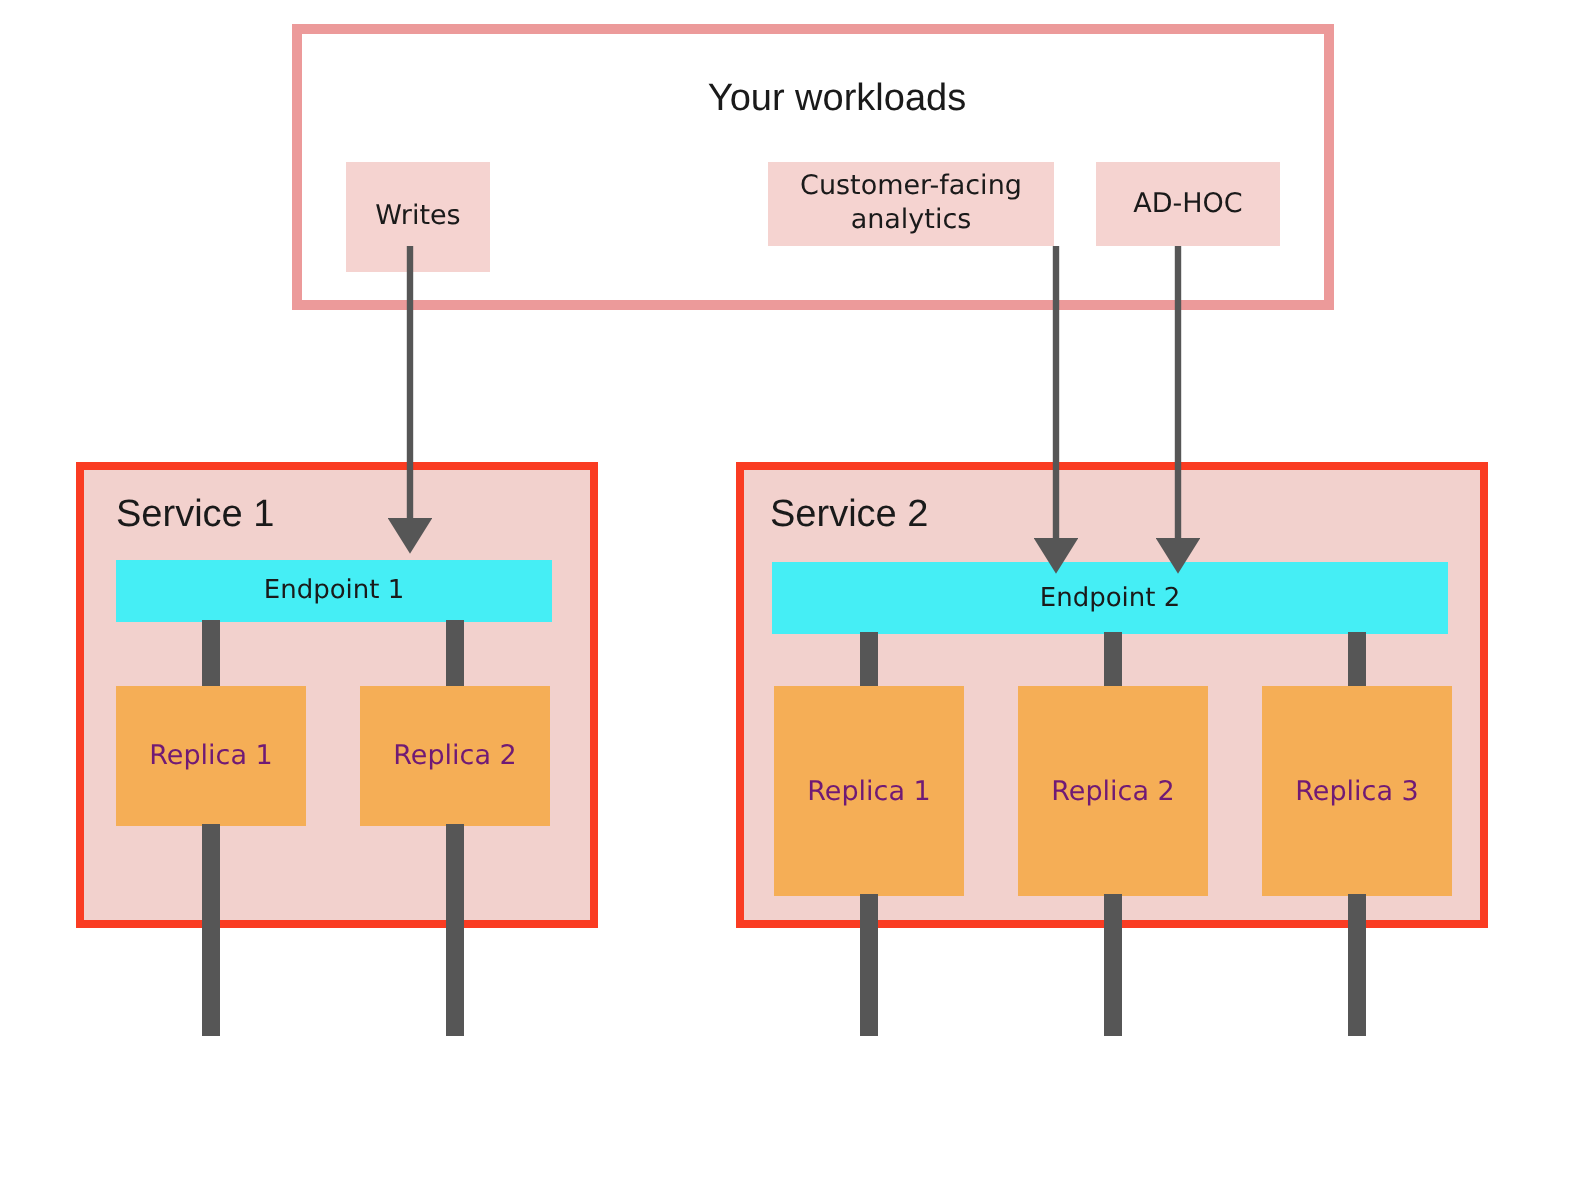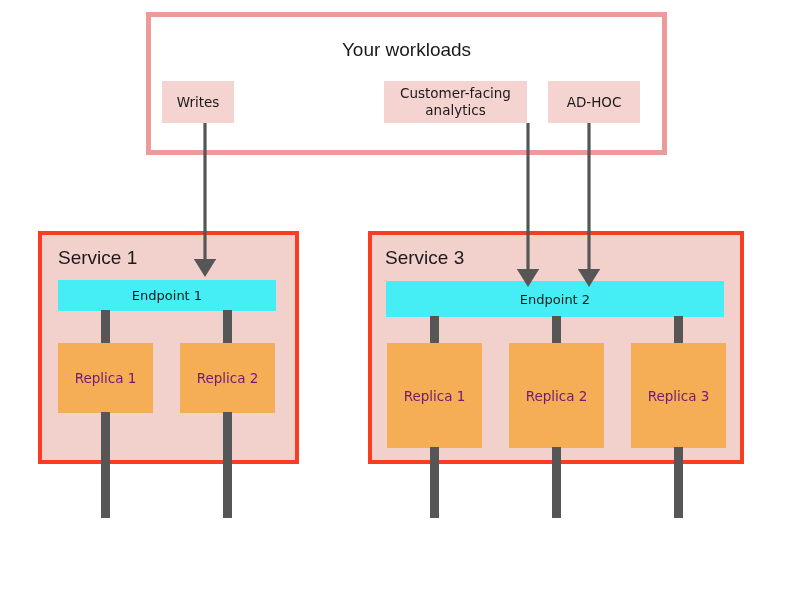--- a/index.html
+++ b/index.html
@@ -28,42 +28,42 @@
   #workloads-container {
     left: 146px;
     top: 12px;
     width: 521px;
     height: 143px;
     border: 5px solid #EC9A9A;
     background: #ffffff;
   }
   #workloads-title {
     position: absolute;
-    left: 0;
+    left: 12px;
     top: 22px;
     width: 100%;
     text-align: center;
     font-size: 19px;
     color: #1a1a1a;
     font-family: "Liberation Sans", sans-serif;
   }
   .workload-chip {
     position: absolute;
     background: #F5D3D0;
     color: #1a1a1a;
     font-size: 13.5px;
     display: flex;
     align-items: center;
     justify-content: center;
     text-align: center;
     line-height: 1.25;
     box-sizing: border-box;
     padding: 2px 6px;
   }
-  #chip-writes  { left: 162px; top: 81px;  width: 72px;  height: 42px; }
+  #chip-writes  { left: 173px; top: 81px;  width: 72px;  height: 55px; }
   #chip-cfa     { left: 384px; top: 81px;  width: 143px; height: 42px; }
   #chip-adhoc   { left: 548px; top: 81px;  width: 92px;  height: 42px; }
 
   
   .service-panel {
     background: #F2D1CD;
     border: 4px solid #FA3C22;
   }
   #service-1 { left: 38px;  top: 231px; width: 261px; height: 233px; }
   #service-2 { left: 368px; top: 231px; width: 376px; height: 233px; }
@@ -168,21 +168,21 @@
     <span>Replica 1</span>
   </div>
   <div class="replica" id="s1-replica-2">
     <span>Replica 2</span>
   </div>
 
   <div class="connector" style="left:101px; top:412px; height:106px;"></div>
   <div class="connector" style="left:223px; top:412px; height:106px;"></div>
 
   <div class="box service-panel" id="service-2"></div>
-  <div class="service-title" id="service-2-title">Service 3</div>
+  <div class="service-title" id="service-2-title">Service 2</div>
 
   <div class="endpoint" id="endpoint-2">
     <span>Endpoint 2</span>
   </div>
 
   <div class="connector" style="left:430px; top:316px; height:28px;"></div>
   <div class="connector" style="left:552px; top:316px; height:28px;"></div>
   <div class="connector" style="left:674px; top:316px; height:28px;"></div>
 
   <div class="replica" id="s2-replica-1">

